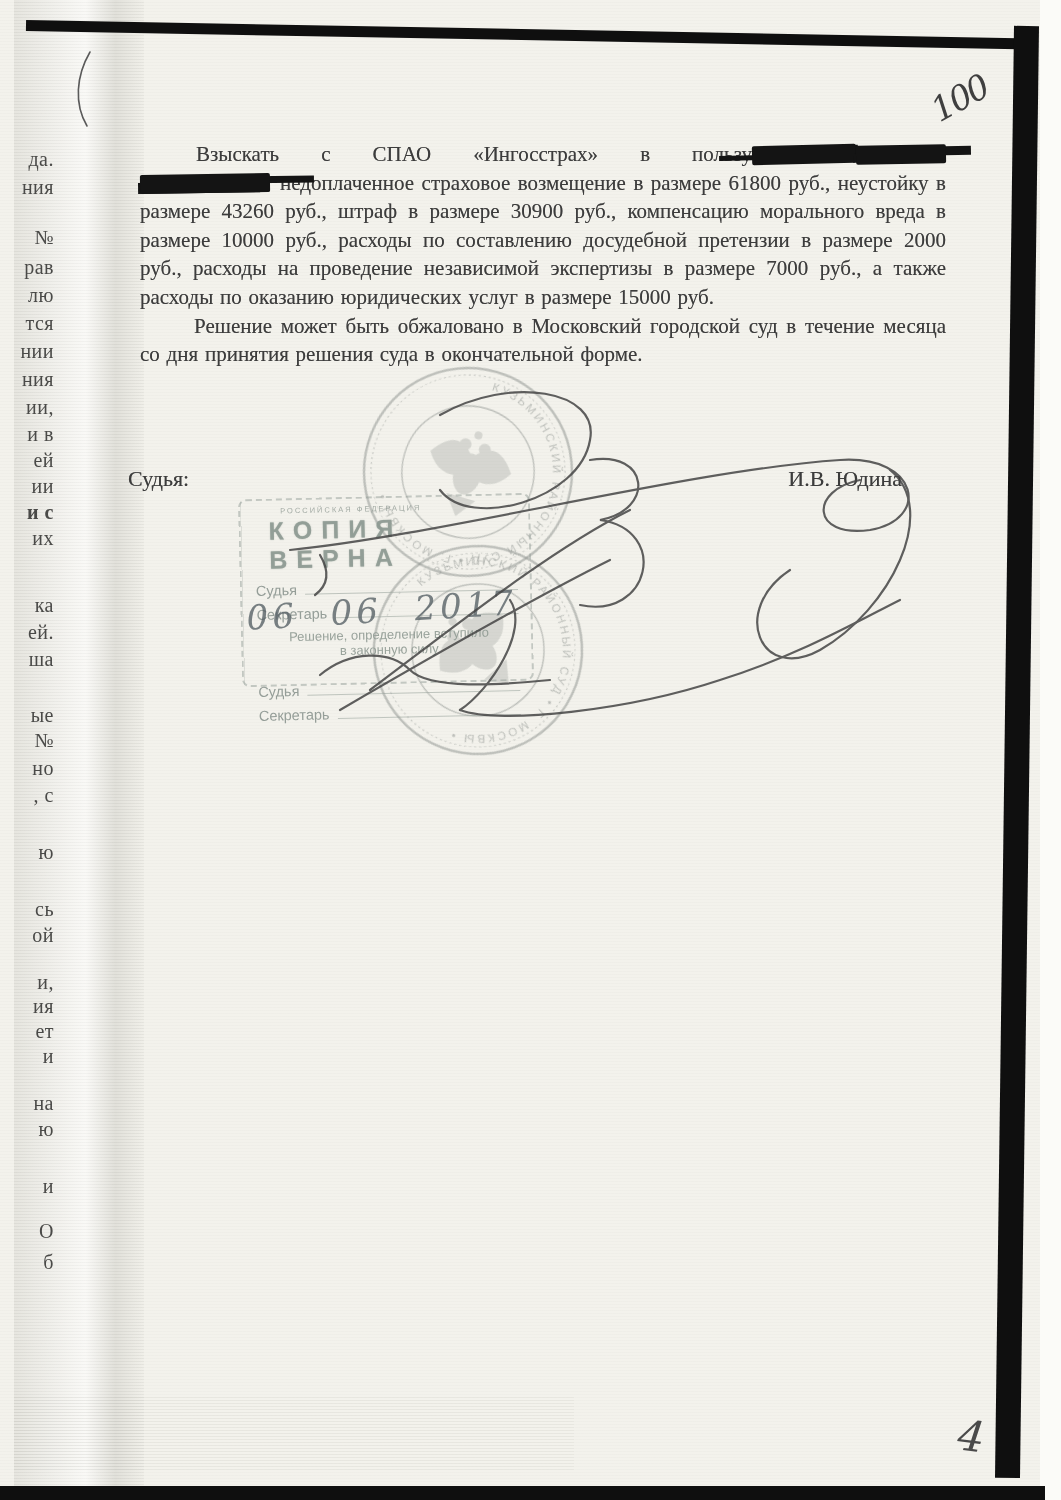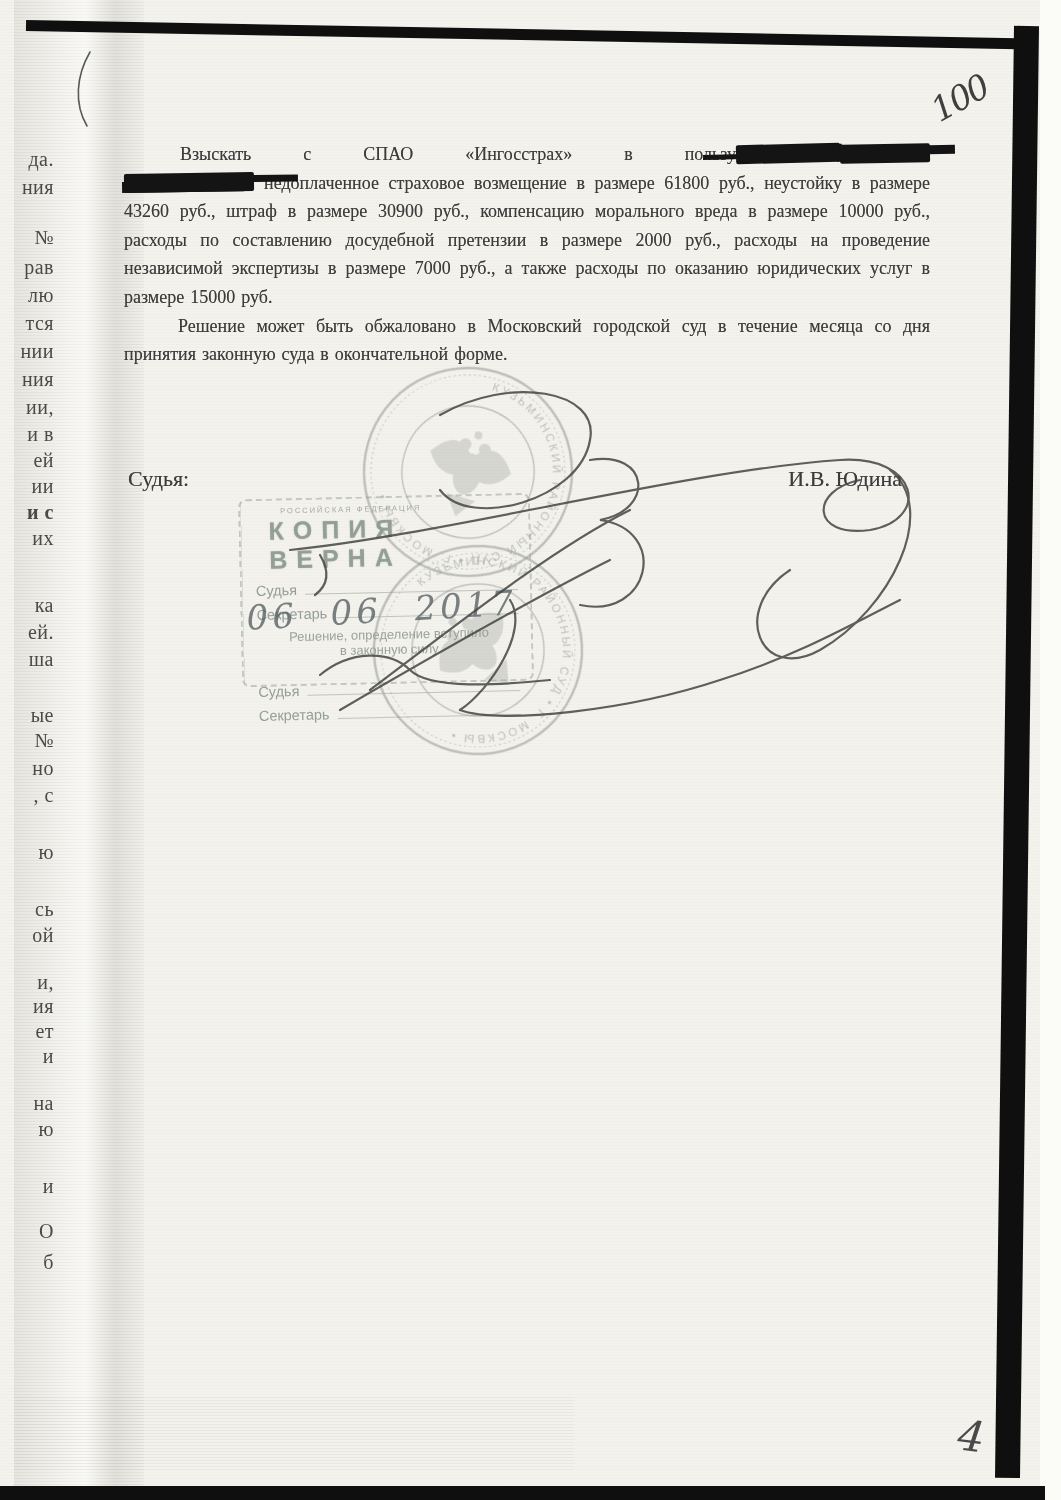--- a/index.html
+++ b/index.html
@@ -25,22 +25,22 @@
   .bar-right{position:absolute;left:1014px;top:26px;width:25px;height:1452px;background:#0f0f0f;
     transform:rotate(0.75deg);transform-origin:top center;z-index:7;}
   .bar-bottom{position:absolute;left:0;top:1486px;width:1045px;height:14px;background:#0f0f0f;z-index:7;}
 
   
   .margin-frags{position:absolute;left:0;top:0;width:58px;height:1297px;z-index:2;}
   .margin-frags .frag{position:absolute;right:4px;font-size:20px;color:#4a4a48;
     letter-spacing:.5px;white-space:nowrap;}
 
   
-  .textblock{position:absolute;left:124px;top:140px;width:806px;z-index:3;
-    font-size:18px;line-height:28.6px;color:#3c3c3c;
+  .textblock{position:absolute;left:140px;top:140px;width:806px;z-index:3;
+    font-size:21px;line-height:28.6px;color:#3c3c3c;
     text-shadow:0 0 .5px rgba(60,60,60,.55);}
   .p1-line1{text-align:justify;text-align-last:justify;padding-left:56px;}
   .p1-rest{text-align:justify;word-spacing:1.5px;}
   .para{margin:0;text-align:justify;text-indent:54px;word-spacing:1.5px;}
   .redact{display:inline-block;height:19px;background:#141414;border-radius:2px;
     vertical-align:-3px;}
   .r1{width:104px;transform:rotate(-1.4deg);box-shadow:6px -3px 0 -4px #141414, -40px 2px 0 -7px #141414;}
   .r2{width:90px;transform:rotate(-1deg);box-shadow:-8px 3px 0 -5px #141414, 30px -3px 0 -5px #141414;}
   .r3{width:130px;transform:rotate(-.8deg);box-shadow:-6px 4px 0 -4px #141414, 50px -3px 0 -6px #141414;margin-right:10px;}
 
@@ -198,21 +198,21 @@
   <div class="field-row">
     <span>Секретарь</span>
     <span class="field-line"></span>
   </div>
   <div class="hand-date">06 06 2017</div>
 </div>
 
 <div class="textblock">
   <div class="p1-line1"><span>Взыскать с СПАО «Ингосстрах» в пользу</span><span class="redact r1"></span><span class="redact r2"></span></div>
   <div class="p1-rest"><span class="redact r3"></span><span>недоплаченное страховое возмещение в размере 61800 руб., неустойку в размере 43260 руб., штраф в размере 30900 руб., компенсацию морального вреда в размере 10000 руб., расходы по составлению досудебной претензии в размере 2000 руб., расходы на проведение независимой экспертизы в размере 7000 руб., а также расходы по оказанию юридических услуг в размере 15000 руб.</span></div>
-  <p class="para">Решение может быть обжаловано в Московский городской суд в течение месяца со дня принятия законную суда в окончательной форме.</p>
+  <p class="para">Решение может быть обжаловано в Московский городской суд в течение месяца со дня принятия решения суда в окончательной форме.</p>
 </div>
 
 <div class="judge-row">
   <span class="lbl">Судья:</span>
   <span class="name">И.В. Юдина</span>
 </div>
 
 <svg class="sig-svg" width="780" height="390" viewBox="0 0 780 390">
   <g fill="none" stroke="#454545" stroke-width="2.2" stroke-linecap="round" opacity=".85">
     <path d="M240,35 C310,-5 400,10 390,60 C380,120 270,150 240,110"></path>

